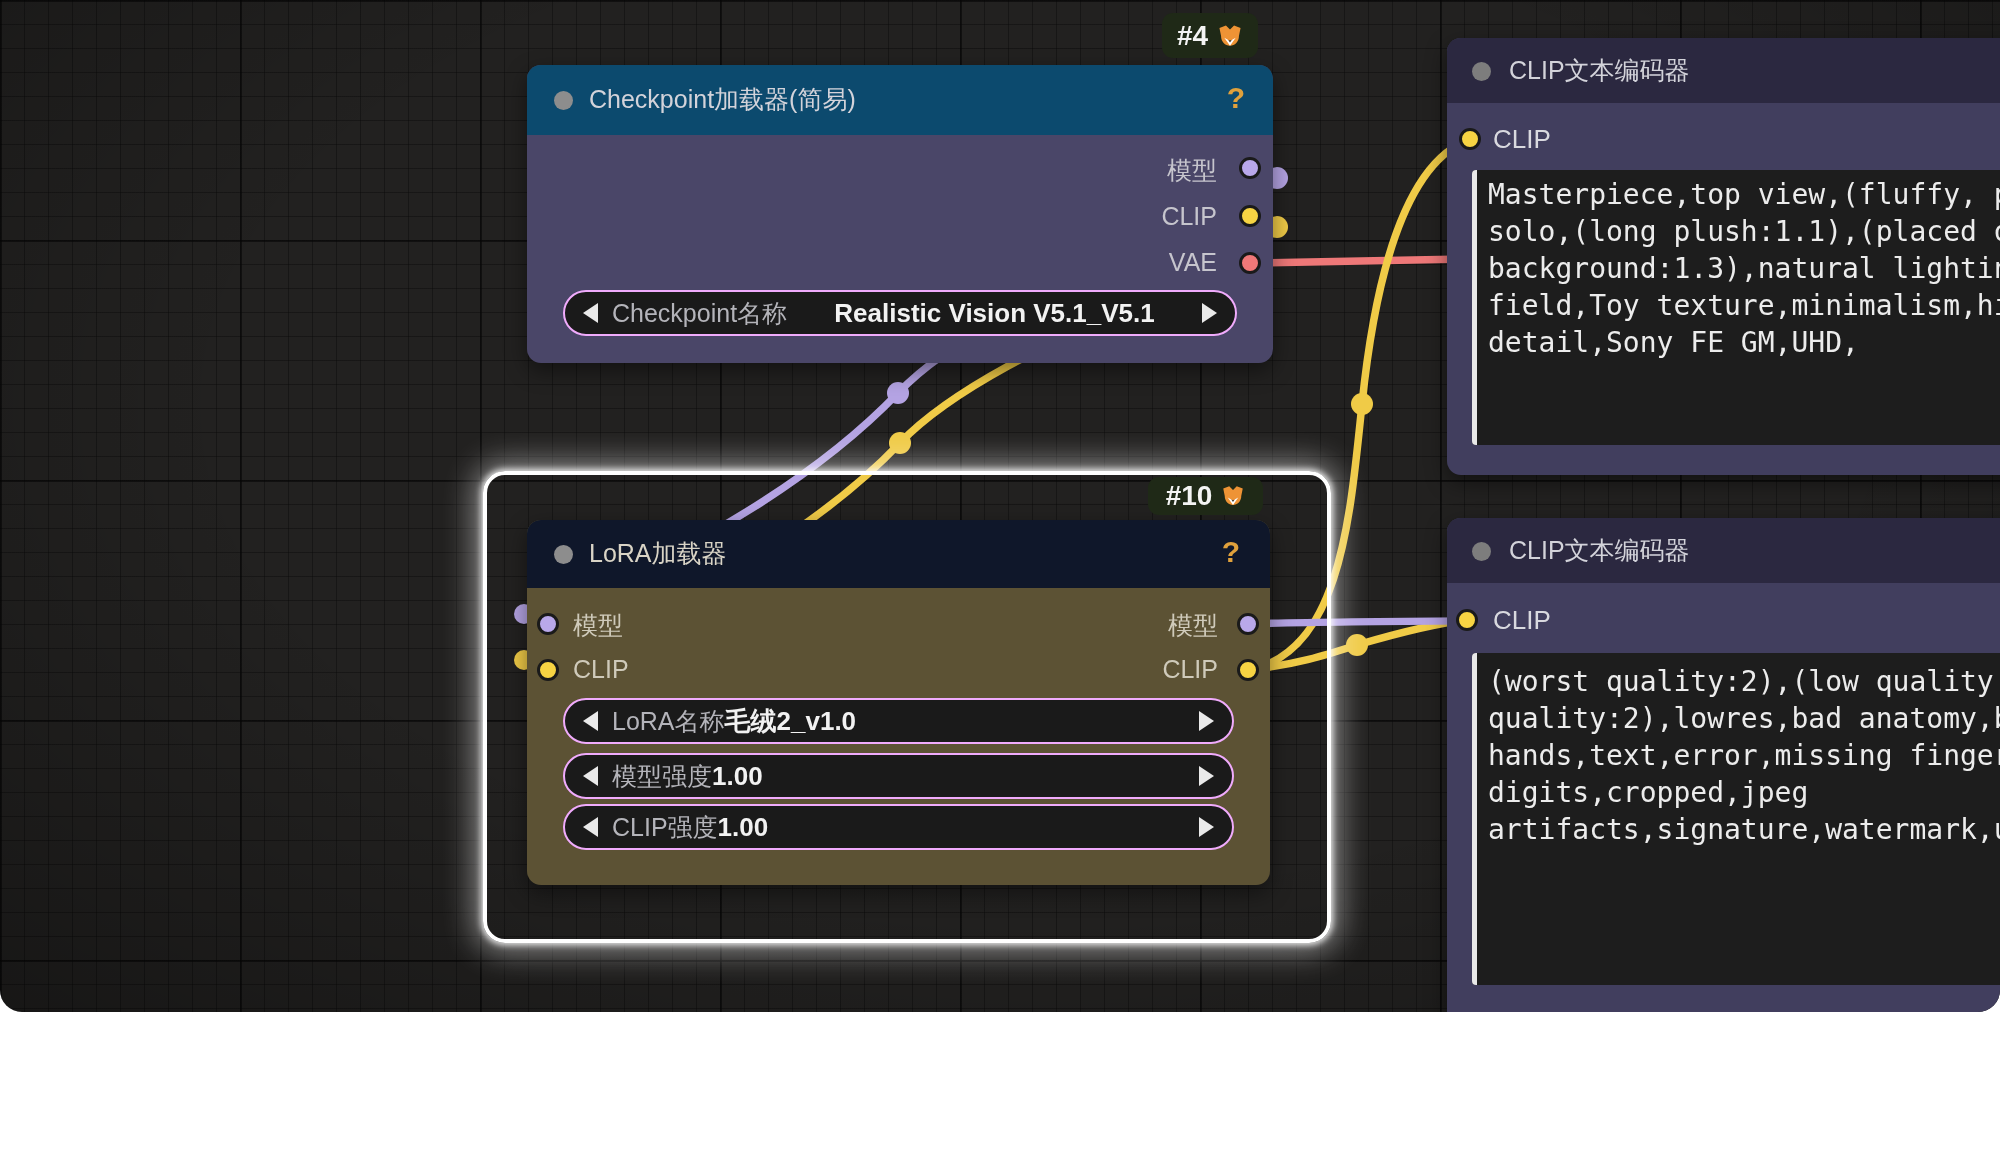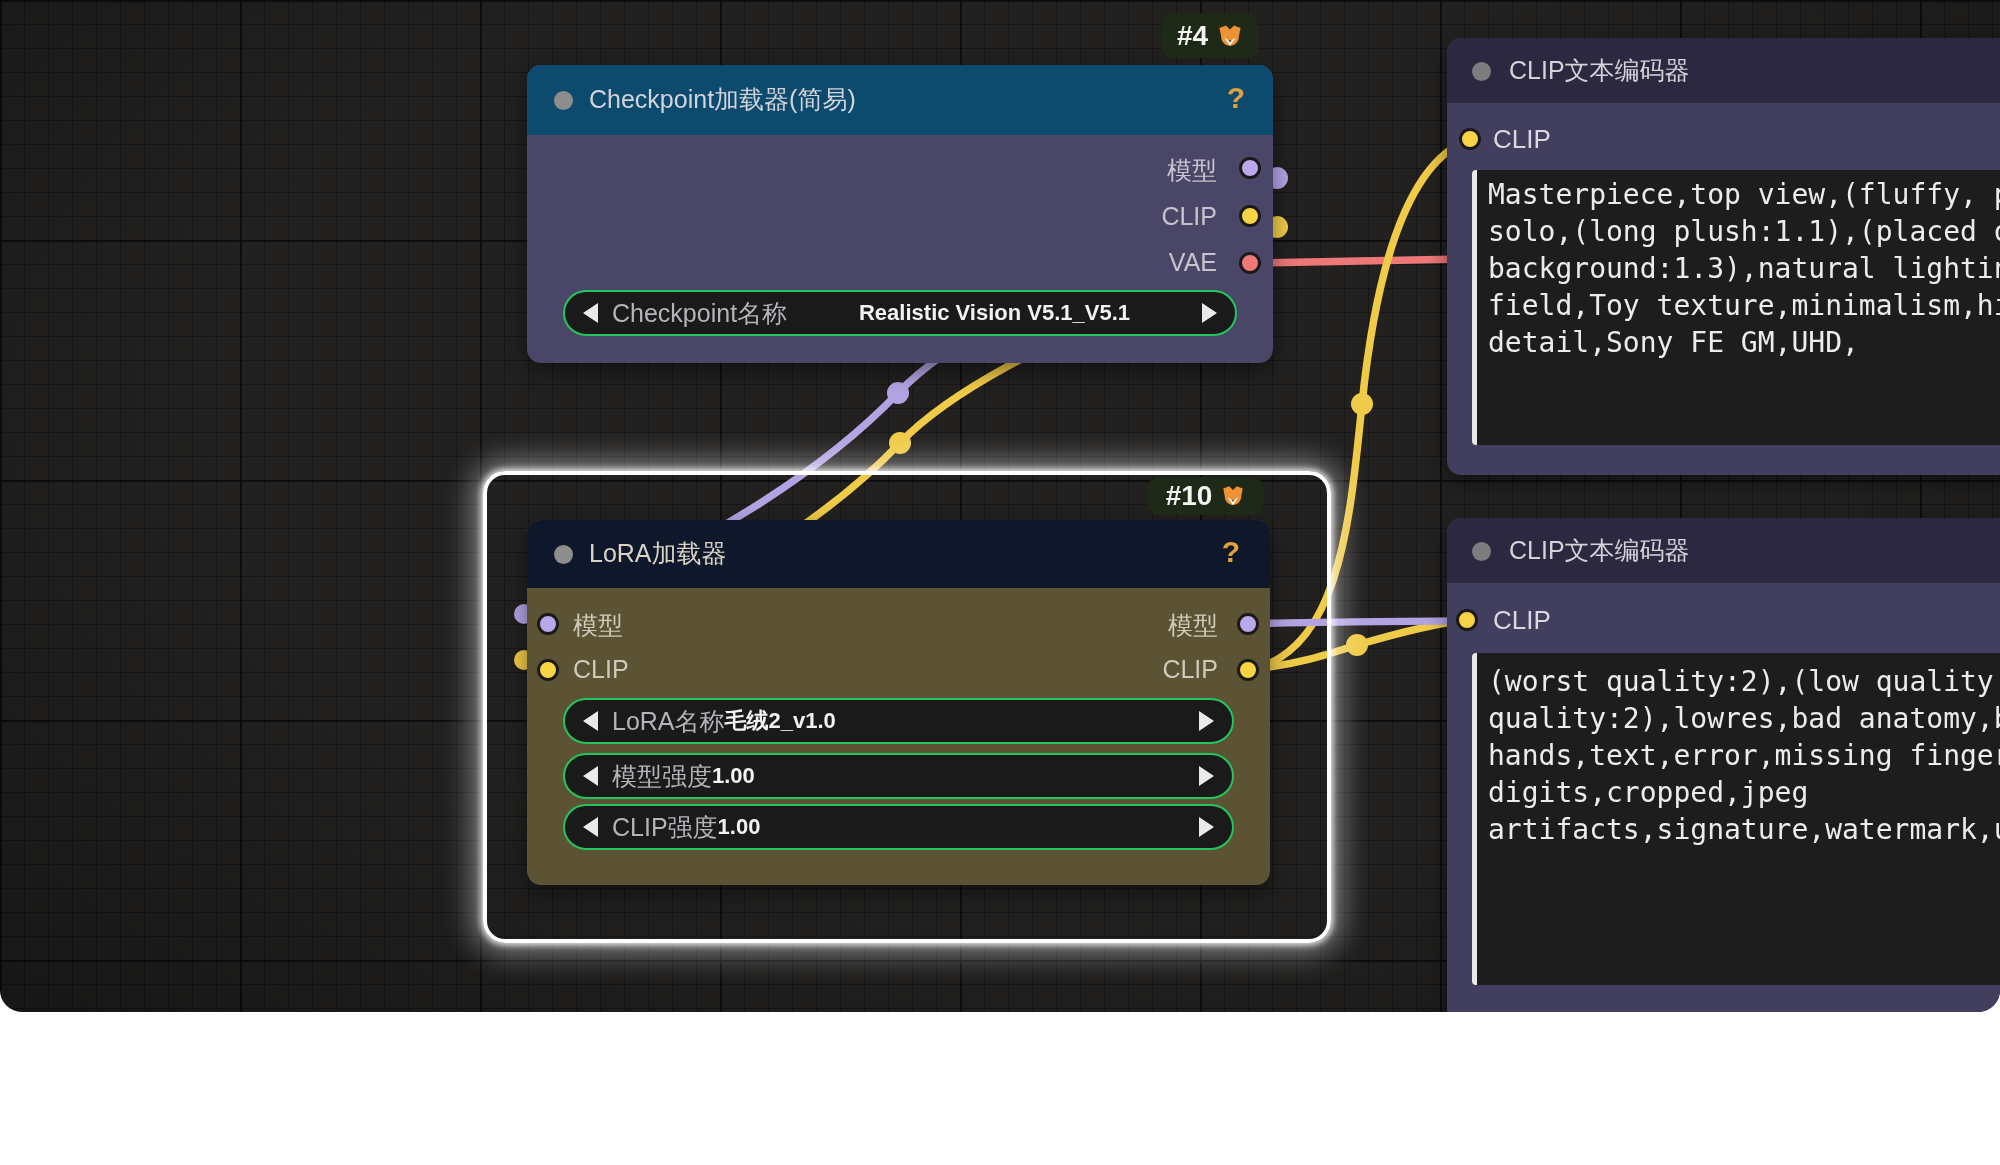--- a/index.html
+++ b/index.html
@@ -28,28 +28,28 @@
   
   .node{position:absolute;z-index:10;border-radius:14px;box-shadow:0 8px 22px rgba(0,0,0,.45);}
   .node-header{position:absolute;left:0;top:0;right:0;border-radius:14px 14px 0 0;}
   .hdr-dot{position:absolute;width:19px;height:19px;border-radius:50%;background:#8d8d8d;}
   .hdr-title{position:absolute;left:62px;font-size:25px;font-weight:500;color:#d3d3da;white-space:nowrap;}
   .help{position:absolute;font-size:30px;font-weight:700;color:#e0a13c;}
 
   .port-dot{position:absolute;width:22px;height:22px;border-radius:50%;border:3px solid #1a1a1a;box-sizing:border-box;}
   .port-label{position:absolute;font-size:25px;color:#c6c5cd;white-space:nowrap;}
 
-  .pill{position:absolute;height:46px;border-radius:23px;background:#1a1a1a;border:2px solid #22c55e;
+  .pill{position:absolute;height:46px;border-radius:23px;background:#1a1a1a;border:2px solid #f0abfc;
     box-sizing:border-box;display:flex;align-items:center;padding:0 18px;}
   .arrow-l{width:0;height:0;border-top:10px solid transparent;border-bottom:10px solid transparent;
     border-right:15px solid #eaeaea;flex:0 0 auto;}
   .arrow-r{width:0;height:0;border-top:10px solid transparent;border-bottom:10px solid transparent;
     border-left:15px solid #eaeaea;flex:0 0 auto;}
   .pill-label{font-size:25px;color:#b4b4ba;margin-left:14px;white-space:nowrap;}
-  .pill-value{font-size:22px;font-weight:700;color:#f2f2f2;white-space:nowrap;}
+  .pill-value{font-size:26px;font-weight:700;color:#f2f2f2;white-space:nowrap;}
   .val-center{flex:1;text-align:center;}
   .val-right{flex:1;text-align:left;margin-right:16px;font-weight:600;}
 
   
   #node-ckpt{left:527px;top:65px;width:746px;height:298px;background:#4a4668;}
   #node-ckpt .node-header{height:70px;background:#0c4a6e;}
   
   #node-lora{left:527px;top:520px;width:743px;height:365px;background:#5c5234;}
   #node-lora .node-header{height:68px;background:#0f172a;}
   #node-lora .port-label{color:#cfcaba;}

